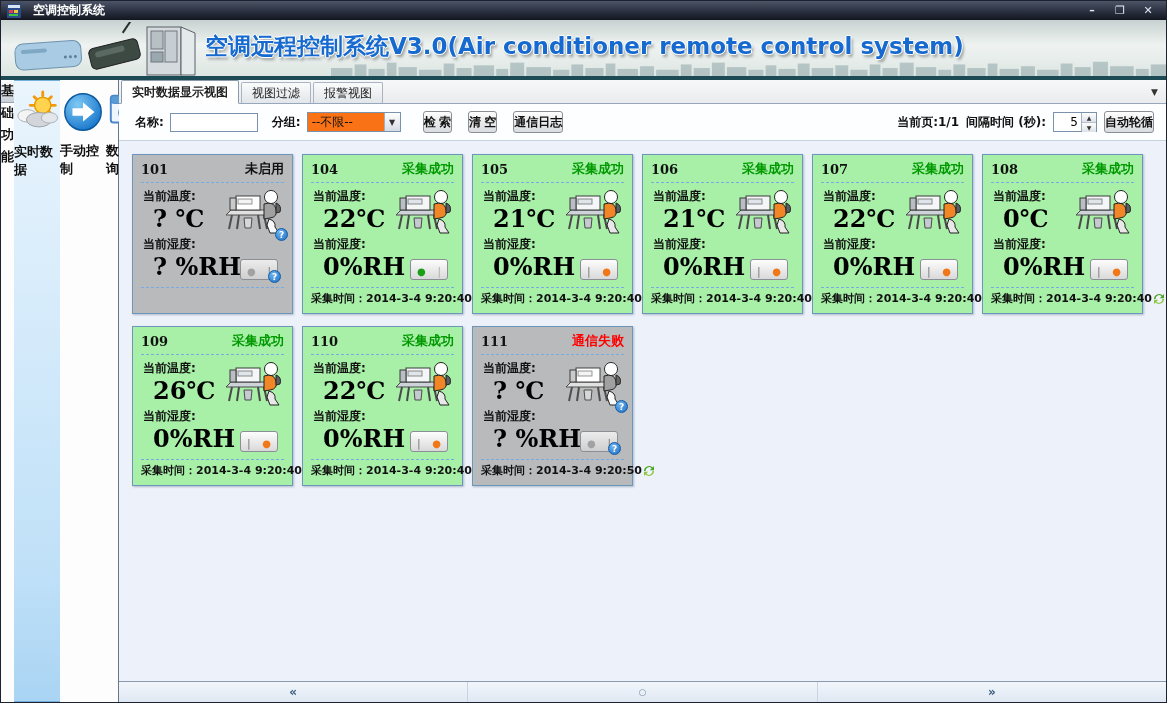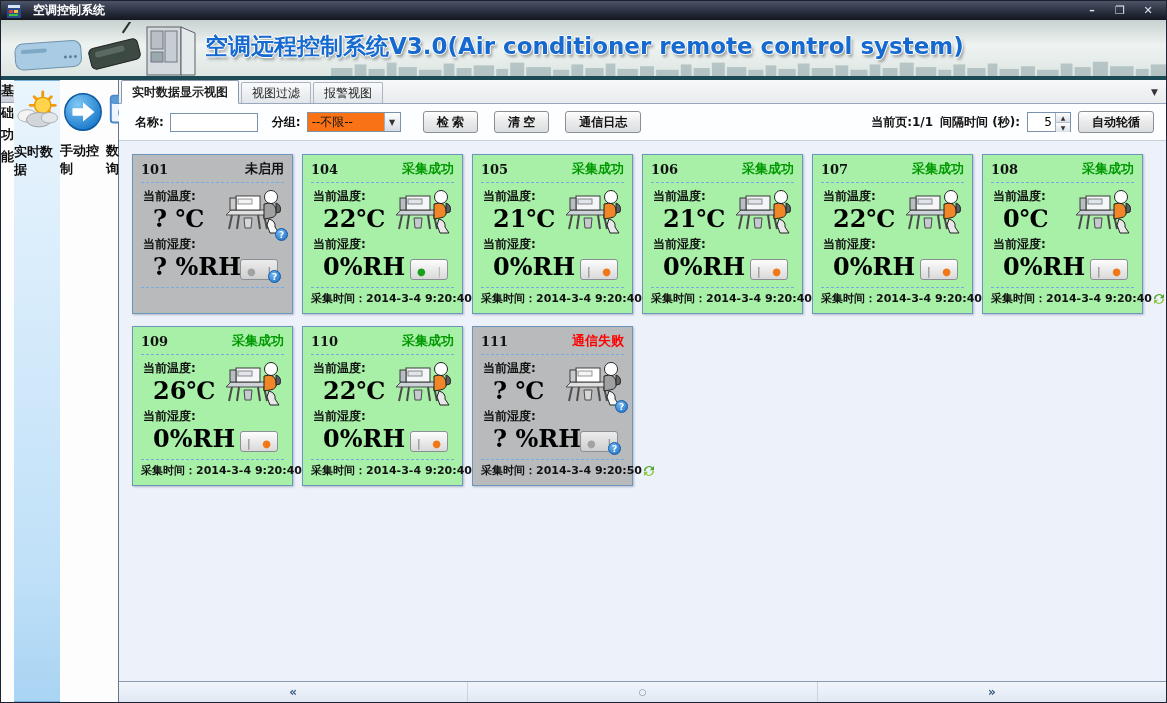--- a/index.html
+++ b/index.html
@@ -75,21 +75,21 @@
   .tb-input{width:88px;height:19px;border:1px solid #7a92ac;background:#fff;font:12px "DejaVu Sans",sans-serif;padding:0 3px;}
   .tb-select{
     width:94px;height:20px;border:1px solid #7a92ac;background:#f97316;display:flex;align-items:flex-end;
     font-size:12px;font-weight:normal;padding-left:4px;cursor:pointer;margin-right:16px;
   }
   .tb-select .dd-arrow{
     margin-left:auto;width:16px;height:100%;font-size:8px;display:flex;align-items:center;justify-content:center;
     background:linear-gradient(#fefefe,#d8dde4);border-left:1px solid #9fb0c2;color:#333;
   }
   .btn{
-    height:22px;padding:0 13px;font-size:12px;font-weight:bold;color:#111;cursor:pointer;
+    height:22px;padding:0 0;font-size:12px;font-weight:bold;color:#111;cursor:pointer;
     border:1px solid #8a8f96;border-radius:3px;background:linear-gradient(#fefefe,#ececec 45%,#d9dde1);
   }
   .btn.gap{margin-left:10px;}
   .tb-right{margin-left:auto;display:flex;align-items:center;gap:7px;}
   .spinner{width:44px;height:20px;border:1px solid #7a92ac;background:#fff;display:flex;}
   .spinner input{flex:1;border:none;outline:none;text-align:right;font:12px "DejaVu Sans",sans-serif;padding-right:3px;width:26px;}
   .spin-btns{width:15px;display:flex;flex-direction:column;border-left:1px solid #9fb0c2;}
   .spin-btns span{flex:1;font-size:6px;line-height:9px;text-align:center;background:linear-gradient(#fdfdfd,#dde2e8);cursor:pointer;color:#333;}
   .spin-btns span:first-child{border-bottom:1px solid #b6c2d0;}
   

